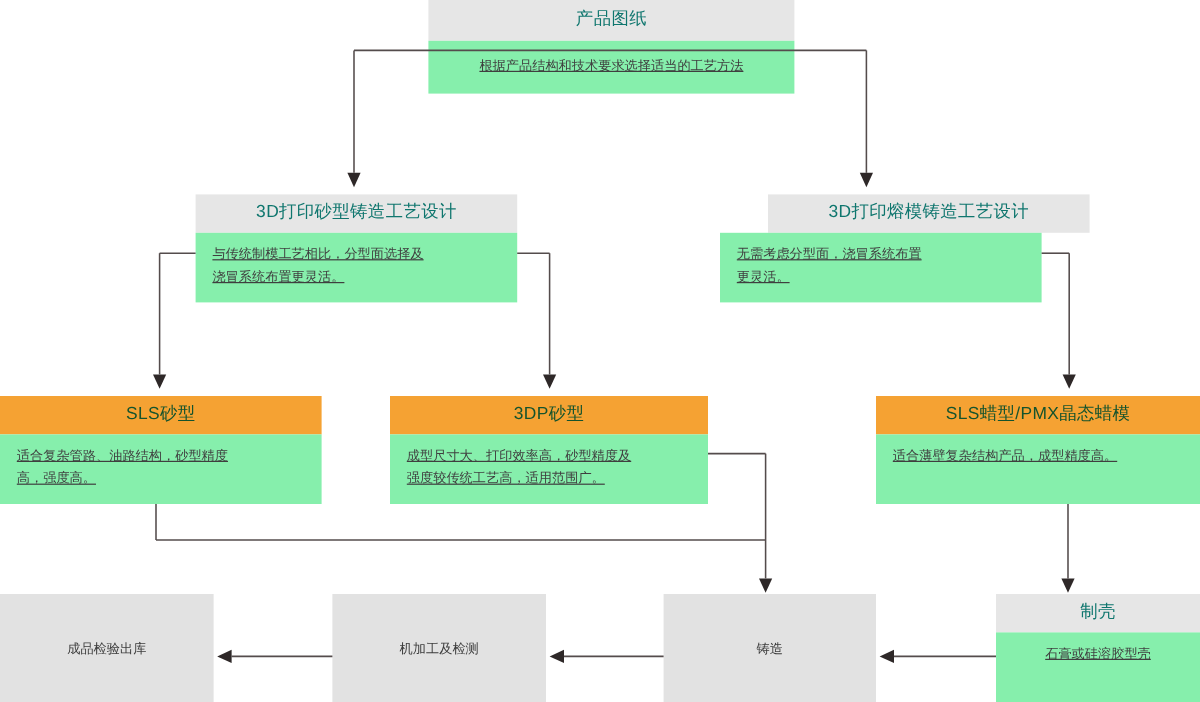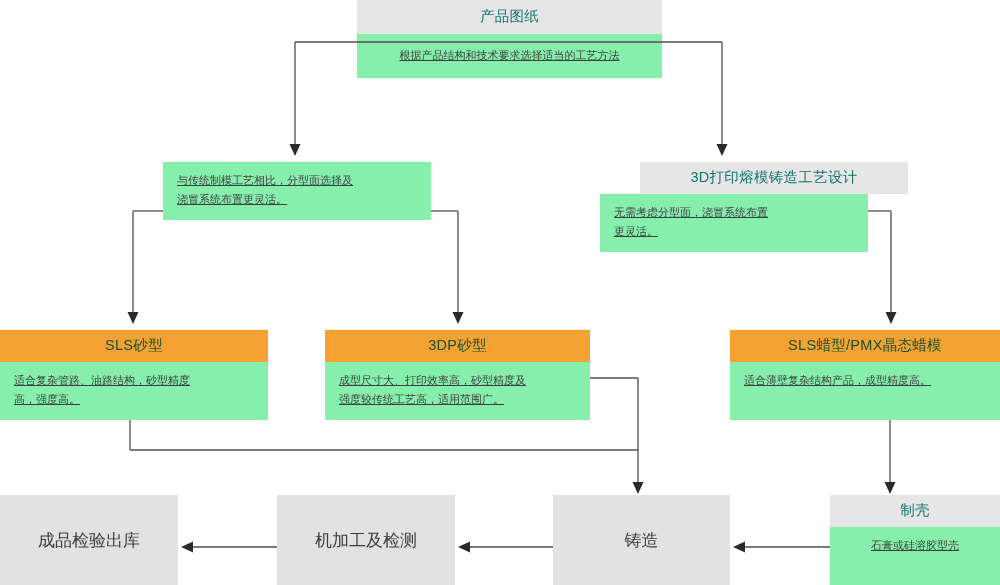--- a/index.html
+++ b/index.html
@@ -33,37 +33,38 @@
     font-size:11px;
     line-height:1.75;
     padding:9px 14px 9px 14px;
     text-align:left;
     white-space:pre-line;
     text-decoration:underline;
   }
   .node.solid{
     background:#e2e2e2;
     display:flex;align-items:center;justify-content:center;
-    font-size:17px;color:#3c3c3c;text-align:center;
+    font-size:11px;color:#3c3c3c;text-align:center;
   }
   svg#wires{position:absolute;left:0;top:0;width:1000px;height:585px;pointer-events:none;}
   svg#wires path,svg#wires line{fill:none;stroke:#544c4c;stroke-width:1.3;}
   svg#wires polygon{fill:#2e2828;}
 </style>
 </head>
 <body>
 
 <div id="canvas">
 
   <div class="node" style="left:357px;top:0px;width:305px;">
     <div class="hdr" style="height:34px;">产品图纸</div>
     <div class="body" style="height:44px;display:flex;align-items:center;justify-content:center;text-align:center;">根据产品结构和技术要求选择适当的工艺方法</div>
   </div>
 
   <div class="node" style="left:163px;top:162px;width:268px;">
+    <div class="hdr" style="height:32px;">3D打印砂型铸造工艺设计</div>
     <div class="body" style="height:58px;">与传统制模工艺相比，分型面选择及
 浇冒系统布置更灵活。</div>
   </div>
 
   <div class="node" style="left:600px;top:162px;width:268px;">
     <div class="hdr" style="height:32px;margin-left:40px;">3D打印熔模铸造工艺设计</div>
     <div class="body" style="height:58px;">无需考虑分型面，浇冒系统布置
 更灵活。</div>
   </div>
 

